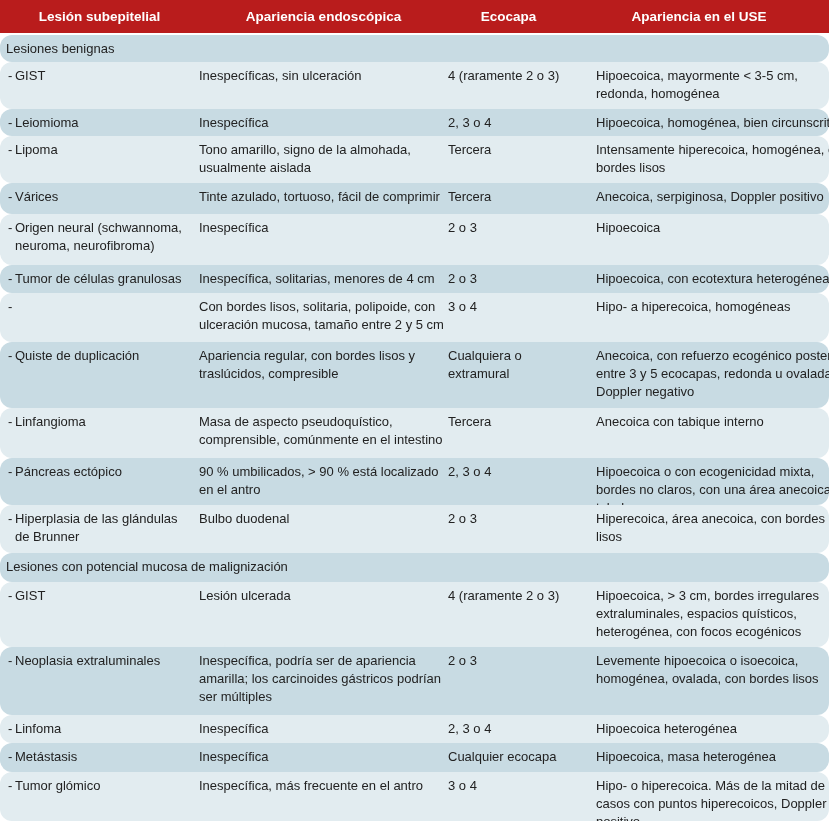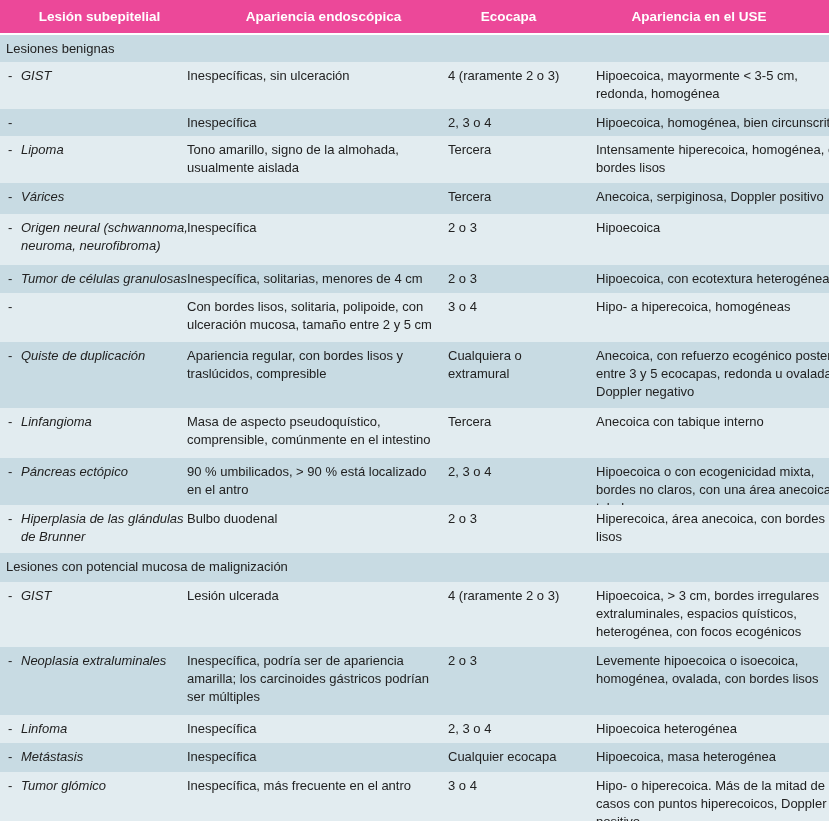--- a/index.html
+++ b/index.html
@@ -1,28 +1,28 @@
 <!DOCTYPE html>
 <html><head>
 <meta charset="utf-8">
 <style>
   html, body { margin: 0; padding: 0; background: #ffffff; }
   body { width: 829px; height: 821px; overflow: hidden; font-family: "Liberation Sans", sans-serif; }
   .table { position: relative; width: 829px; }
-  .hdr { height: 33px; background: #ec4899; color: #ffffff; font-weight: bold; font-size: 13.5px; position: relative; border-bottom: 2px solid #ffffff; }
+  .hdr { height: 33px; background: #b91c1c; color: #ffffff; font-weight: bold; font-size: 13.5px; position: relative; border-bottom: 2px solid #ffffff; }
   .hdr span { position: absolute; top: 9px; text-align: center; }
-  .row { position: relative; font-size: 13px; color: #222; line-height: 18px; }
+  .row { position: relative; font-size: 13px; color: #222; line-height: 18px; border-radius: 12px; }
   .row.dark { background: #c8dbe3; }
   .row.light { background: #e2ecf0; }
   .row .c { position: absolute; top: 5px; }
   .sec { position: relative; font-size: 13px; color: #222; line-height: 18px; }
   .sec span { position: absolute; left: 6px; top: 5px; }
   .dash { position: absolute; left: 8px; top: 5px; }
-  .c1 { left: 21px; width: 175px; font-style: italic; }
-  .c2 { left: 187px; width: 245px; }
+  .c1 { left: 15px; width: 175px; }
+  .c2 { left: 199px; width: 245px; }
   .c3 { left: 448px; width: 118px; }
   .c4 { left: 596px; width: 255px; }
 </style>
 </head>
 <body>
 
 <div class="table">
   <div class="hdr">
     <span style="left:0;width:199px">Lesión subepitelial</span>
     <span style="left:199px;width:249px">Apariencia endoscópica</span>
@@ -36,34 +36,36 @@
 
   <div class="row light" style="height:47px">
     <span class="dash">-</span>
     <span class="c c1">GIST</span>
     <span class="c c2">Inespecíficas, sin ulceración</span>
     <span class="c c3">4 (raramente 2 o 3)</span>
     <span class="c c4">Hipoecoica, mayormente &lt; 3-5 cm, redonda, homogénea</span>
   </div>
   <div class="row dark" style="height:27px">
     <span class="dash">-</span>
+    <span class="c c1">Leiomioma</span>
     <span class="c c2">Inespecífica</span>
     <span class="c c3">2, 3 o 4</span>
     <span class="c c4">Hipoecoica, homogénea, bien circunscrita</span>
   </div>
   <div class="row light" style="height:47px">
     <span class="dash">-</span>
     <span class="c c1">Lipoma</span>
     <span class="c c2">Tono amarillo, signo de la almohada, usualmente aislada</span>
     <span class="c c3">Tercera</span>
     <span class="c c4">Intensamente hiperecoica, homogénea, con bordes lisos</span>
   </div>
   <div class="row dark" style="height:31px">
     <span class="dash">-</span>
     <span class="c c1">Várices</span>
+    <span class="c c2">Tinte azulado, tortuoso, fácil de comprimir</span>
     <span class="c c3">Tercera</span>
     <span class="c c4">Anecoica, serpiginosa, Doppler positivo</span>
   </div>
   <div class="row light" style="height:51px">
     <span class="dash">-</span>
     <span class="c c1">Origen neural (schwannoma, neuroma, neurofibroma)</span>
     <span class="c c2">Inespecífica</span>
     <span class="c c3">2 o 3</span>
     <span class="c c4">Hipoecoica</span>
   </div>

